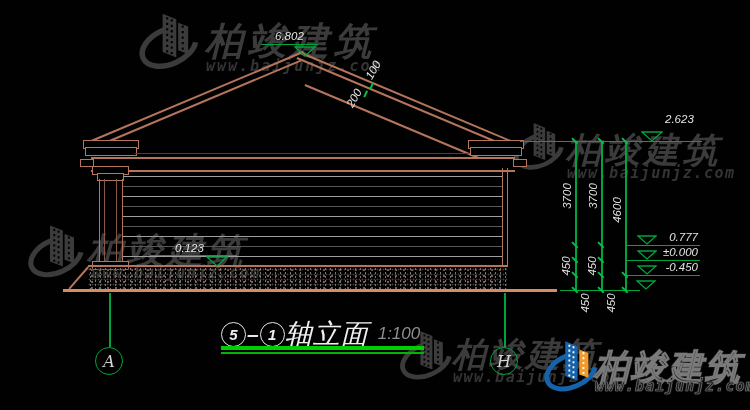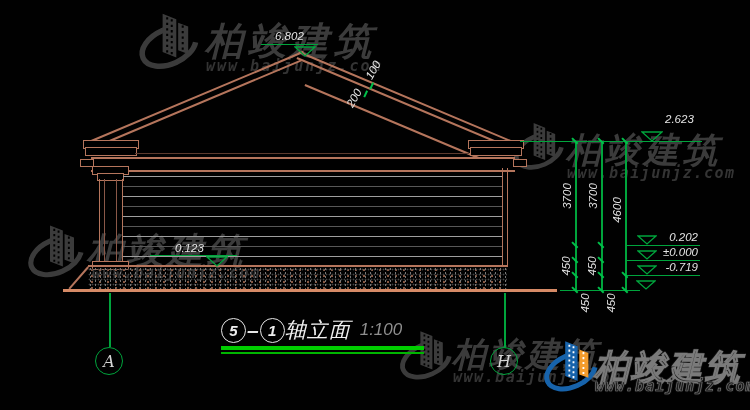--- a/index.html
+++ b/index.html
@@ -36,21 +36,21 @@
   .wm{z-index:1;}
   .wmname{font-family:"DejaVu Sans",sans-serif;font-weight:bold;color:#3b3b3b;white-space:nowrap;}
   .wmurl{font-family:"DejaVu Sans Mono",monospace;font-weight:bold;color:#343434;white-space:nowrap;}
   .brandname{font-family:"DejaVu Sans",sans-serif;font-weight:bold;color:#1c1c1c;white-space:nowrap;
              -webkit-text-stroke:1px #7a7a7a;text-shadow:0 0 2px #666;}
   .brandurl{font-family:"DejaVu Sans Mono",monospace;font-weight:bold;color:#1c1c1c;white-space:nowrap;
              -webkit-text-stroke:.7px #707070;text-shadow:0 0 2px #555;}
   
   .tcirc{width:23px;height:23px;border:1.7px solid #e6e6e6;border-radius:50%;color:#eee;
          font-size:15px;font-weight:bold;display:flex;align-items:center;justify-content:center;}
-  .ttext{color:#f0f0f0;font-size:21px;font-family:"DejaVu Sans",sans-serif;letter-spacing:1px;white-space:nowrap;}
+  .ttext{color:#f0f0f0;font-size:27px;font-family:"DejaVu Sans",sans-serif;letter-spacing:1px;white-space:nowrap;}
   .tdash{color:#e6e6e6;font-size:21px;font-weight:bold;margin:0 1px;}
   .tscale{color:#8f8f8f;font-size:17px;margin-left:9px;}
 </style>
 </head>
 <body>
 
 <div id="stage">
 
   <div class="abs wm" style="left:137px;top:10px;">
     <svg width="64" height="64" viewBox="0 0 70 70">
@@ -154,33 +154,33 @@
     <polygon points="1,1 21,1 11,10" fill="none" stroke="#00a43c" stroke-width="1.3"></polygon>
     </svg>
   <div class="abs grn z3" style="left:520px;top:141px;width:182px;height:1.2px;"></div>
 
   <div class="abs dimtxt" style="left:175px;top:242px;">0.123</div>
   <div class="abs grn z3" style="left:150px;top:255px;width:87px;height:1.2px;"></div>
   <svg class="abs z3" style="left:206px;top:256px;" width="22" height="11">
     <polygon points="1,1 21,1 11,10" fill="none" stroke="#00a43c" stroke-width="1.3"></polygon>
     </svg>
 
-  <div class="abs dimtxt" style="left:653px;top:231px;width:45px;text-align:right;">0.202</div>
+  <div class="abs dimtxt" style="left:653px;top:231px;width:45px;text-align:right;">0.777</div>
   <div class="abs grn z3" style="left:625px;top:245px;width:75px;height:1.2px;"></div>
   <svg class="abs z3" style="left:637px;top:235px;" width="20" height="10">
     <polygon points="1,1 19,1 10,9" fill="none" stroke="#00a43c" stroke-width="1.3"></polygon>
     </svg>
 
   <div class="abs dimtxt" style="left:648px;top:246px;width:50px;text-align:right;">±0.000</div>
   <div class="abs grn z3" style="left:625px;top:260px;width:75px;height:1.2px;"></div>
   <svg class="abs z3" style="left:637px;top:250px;" width="20" height="10">
     <polygon points="1,1 19,1 10,9" fill="none" stroke="#00a43c" stroke-width="1.3"></polygon>
     </svg>
 
-  <div class="abs dimtxt" style="left:650px;top:261px;width:48px;text-align:right;">-0.719</div>
+  <div class="abs dimtxt" style="left:650px;top:261px;width:48px;text-align:right;">-0.450</div>
   <div class="abs grn z3" style="left:625px;top:275px;width:75px;height:1.2px;"></div>
   <svg class="abs z3" style="left:637px;top:265px;" width="20" height="10">
     <polygon points="1,1 19,1 10,9" fill="none" stroke="#00a43c" stroke-width="1.3"></polygon>
     </svg>
 
   <svg class="abs z3" style="left:636px;top:280px;" width="20" height="10">
     <polygon points="1,1 19,1 10,9" fill="none" stroke="#00a43c" stroke-width="1.3"></polygon>
     </svg>
 
   <div class="abs grn lineV z3" style="left:575px;top:141px;height:150px;"></div>

